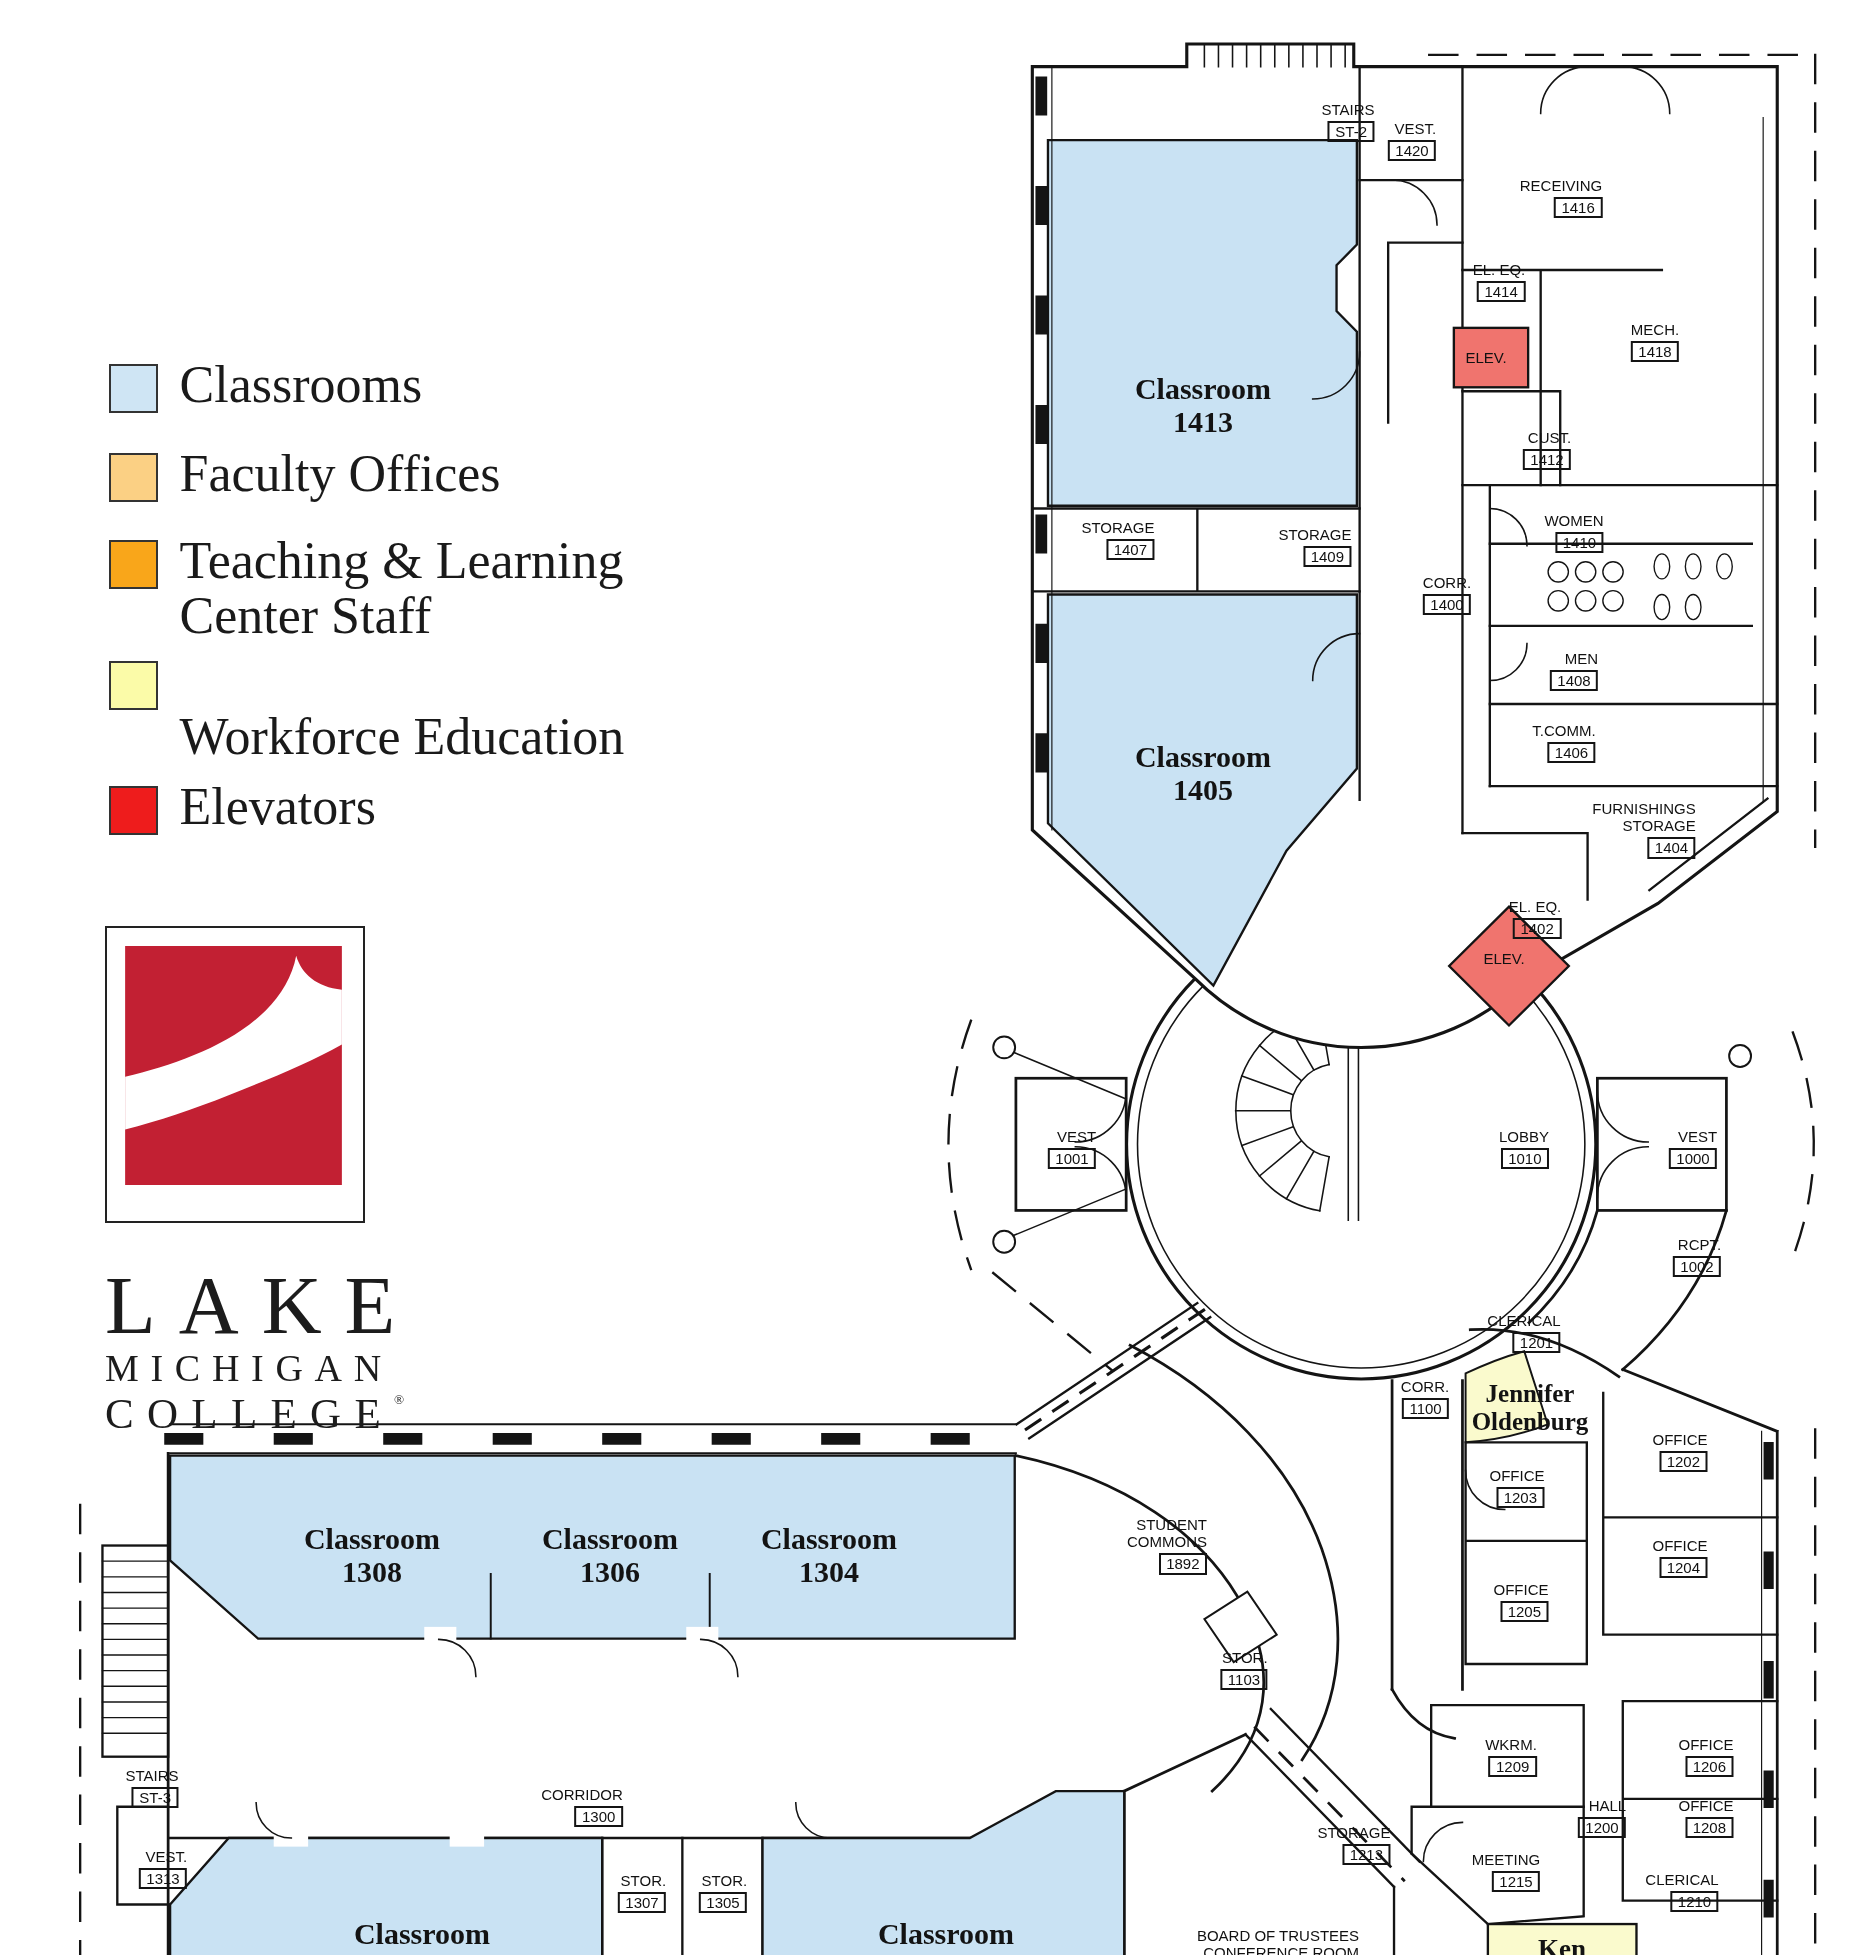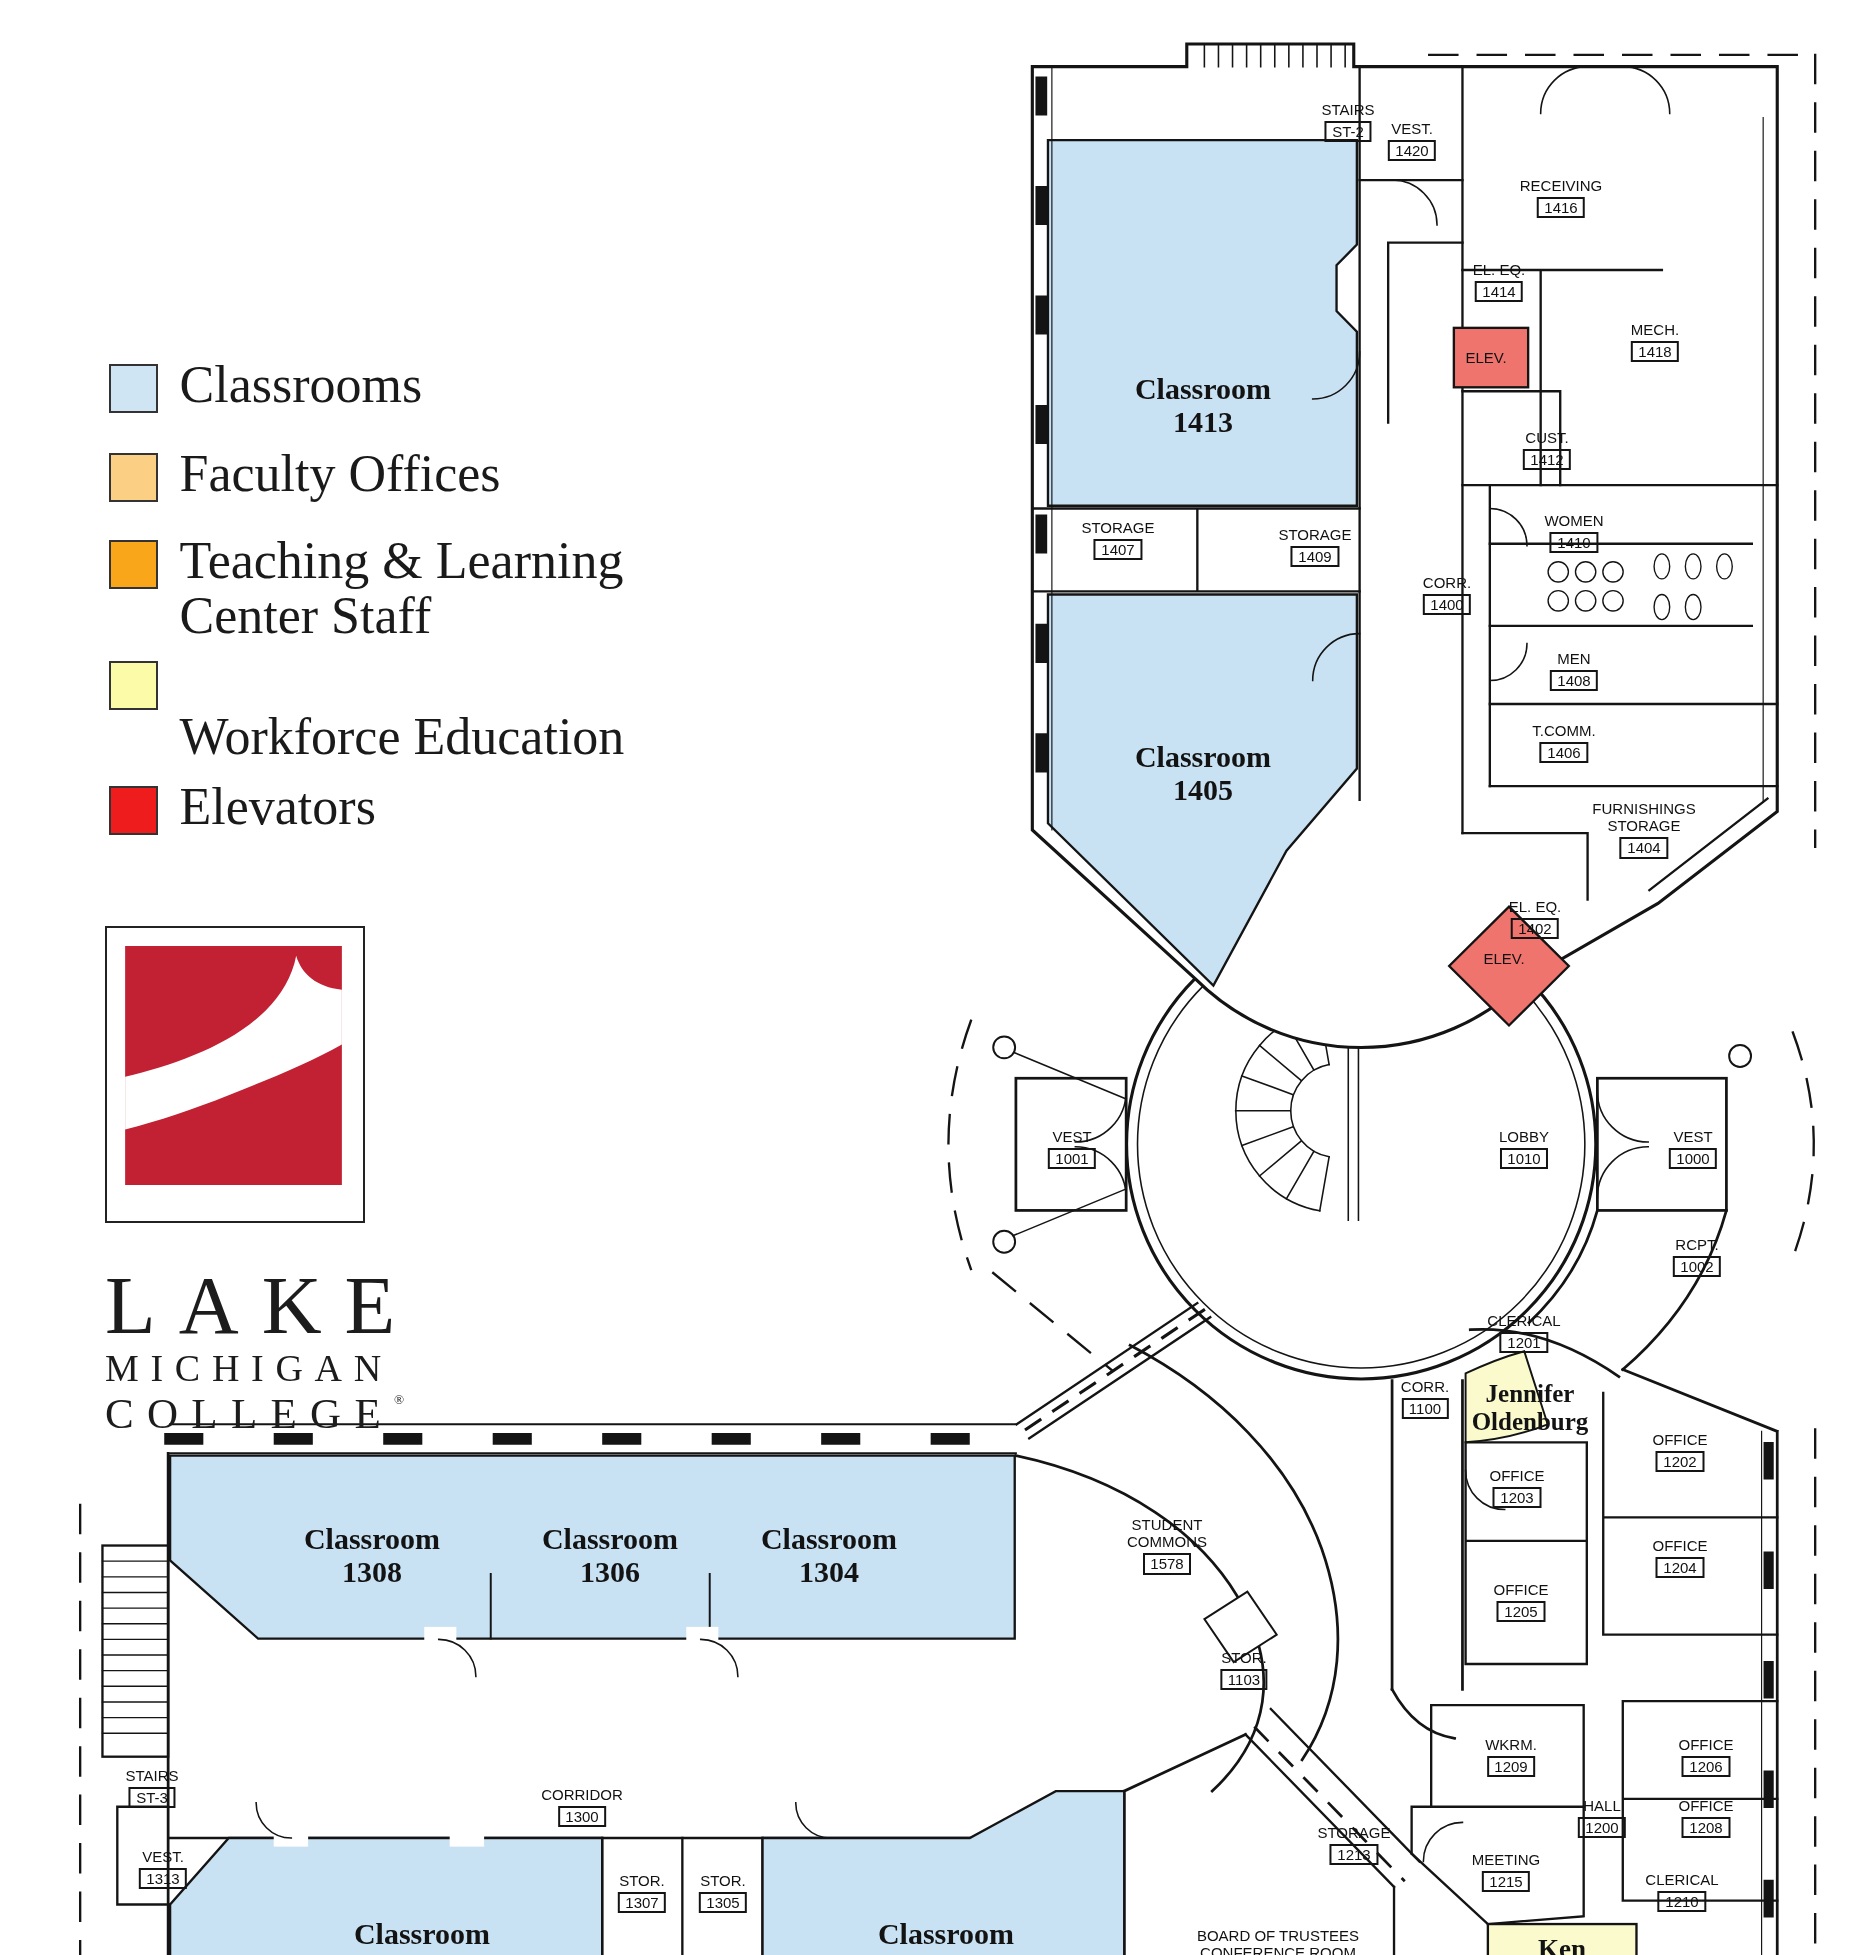--- a/index.html
+++ b/index.html
@@ -1,20 +1,20 @@
 <!DOCTYPE html>
 <html style="font-size:6.3px"><head>
 <meta charset="utf-8">
 <style>
   html,body{margin:0;padding:0;background:#fff;}
   #page{position:relative;width:1875px;height:2257px;background:#fff;overflow:hidden;
         font-family:"Liberation Sans",sans-serif;color:#141414;}
   #plan-svg{position:absolute;left:0;top:0;}
   #labels{position:absolute;left:0;top:0;width:100%;height:100%;}
-  .sl{position:absolute;transform:translateX(-50%);text-align:center;
+  .sl{position:absolute;transform:translateX(-50%);text-align:right;
       font:15px/1.14 "Liberation Sans",sans-serif;color:#111;white-space:nowrap;}
   .sl .num{display:inline-block;border:2px solid #141414;padding:0 5.5px;margin-top:2.7px;
       font-size:15px;line-height:1.18;background:transparent;}
   .bl{position:absolute;transform:translateX(-50%);text-align:center;
       font-family:"Liberation Serif",serif;font-weight:700;color:#131313;line-height:1.1;white-space:nowrap;}
   
   #title{position:absolute;left:115px;top:238px;font:57px/1.1 "Liberation Serif",serif;color:#1a1a1a;}
   .leg-row{position:absolute;left:109px;display:flex;align-items:flex-start;}
   .leg-swatch{width:45px;height:45px;border:2px solid #333;flex:0 0 auto;}
   .leg-text{margin-left:21.5px;font:52px/1.06 "Liberation Serif",serif;color:#1a1a1a;margin-top:-7px;}
@@ -312,21 +312,21 @@
         <div>OFFICE</div>
         <div><span class="num">1204</span></div>
       </div>
       <div class="sl" style="left: 1521px; top: 1581px;">
         <div>OFFICE</div>
         <div><span class="num">1205</span></div>
       </div>
       <div class="sl" style="left: 1167px; top: 1516px;">
         <div>STUDENT</div>
         <div>COMMONS</div>
-        <div><span class="num">1578</span></div>
+        <div><span class="num">1892</span></div>
       </div>
       <div class="sl" style="left: 1244px; top: 1649px;">
         <div>STOR.</div>
         <div><span class="num">1103</span></div>
       </div>
       <div class="sl" style="left: 1511px; top: 1736px;">
         <div>WKRM.</div>
         <div><span class="num">1209</span></div>
       </div>
       <div class="sl" style="left: 1706px; top: 1736px;">

